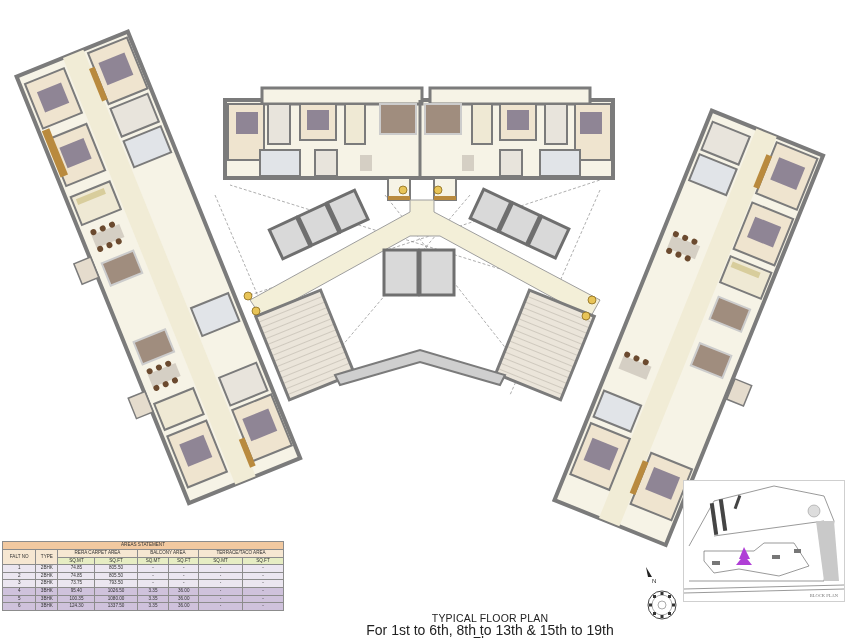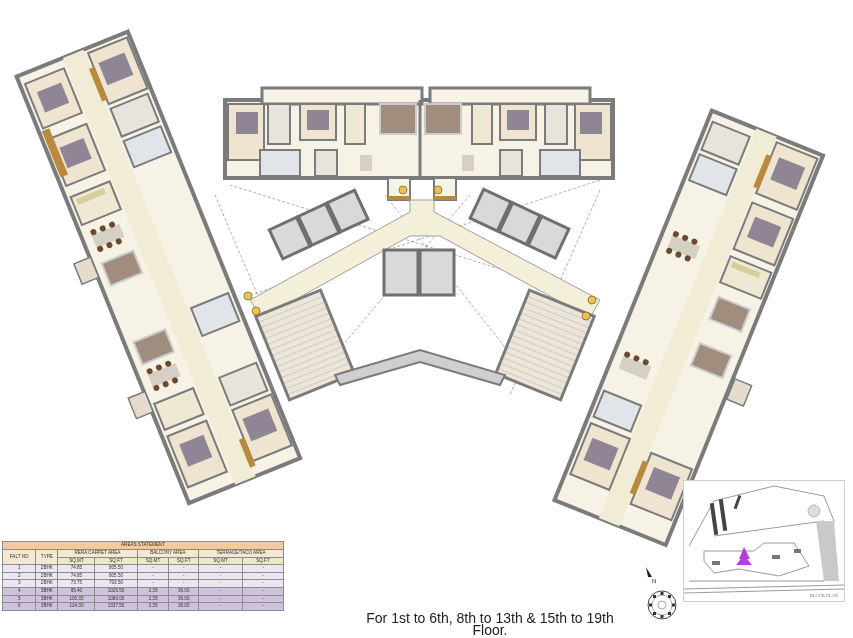--- a/index.html
+++ b/index.html
@@ -312,14 +312,15 @@
     <g fill="#777">
         <rect x="28" y="80" width="8" height="4"></rect>
         <rect x="88" y="74" width="8" height="4"></rect>
         <rect x="110" y="68" width="7" height="4"></rect>
       </g>
   </svg>
   <div class="keyplan-label">BLOCK PLAN</div>
 </div>
 
 <div class="caption">
+  <div class="t1">TYPICAL FLOOR PLAN</div>
   <div class="t2">For 1st to 6th, 8th to 13th &amp; 15th to 19th Floor.</div>
 </div>
 
 </body></html>

